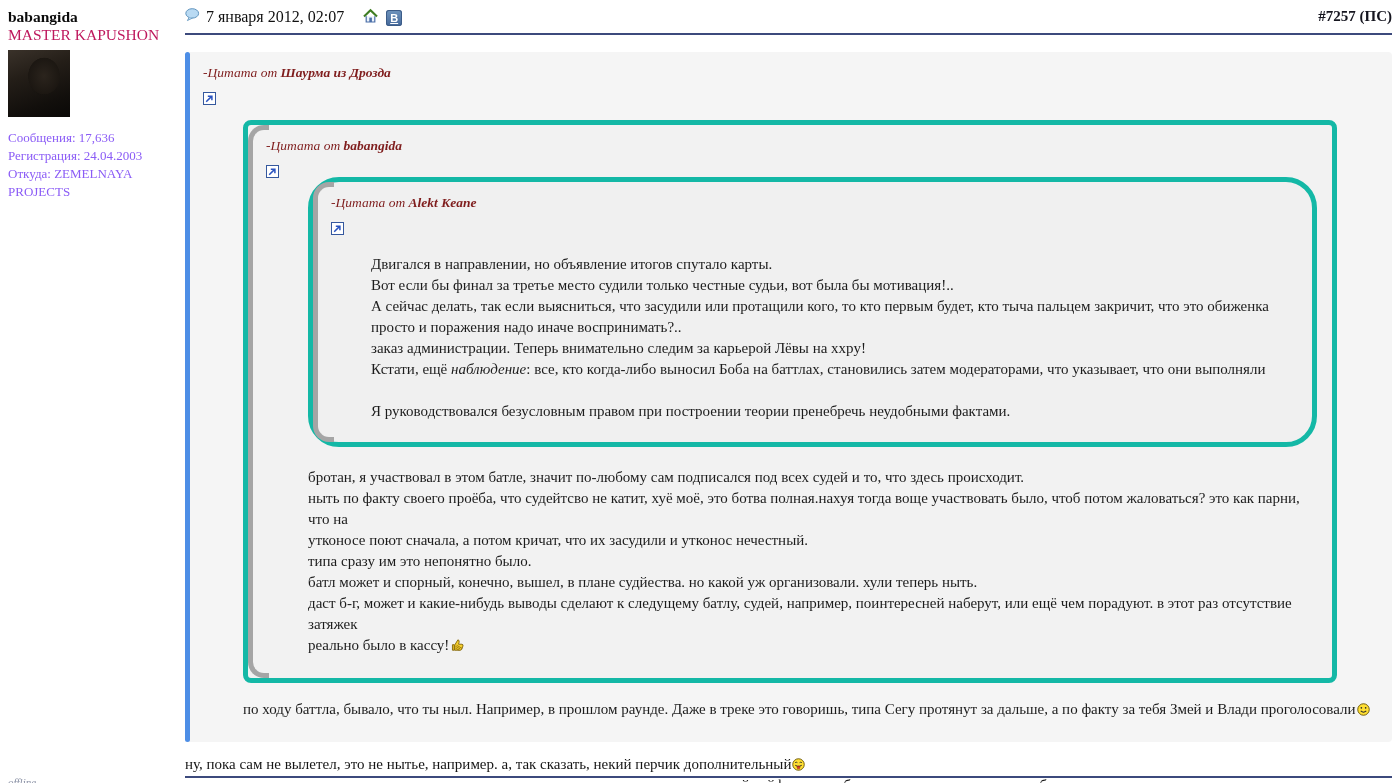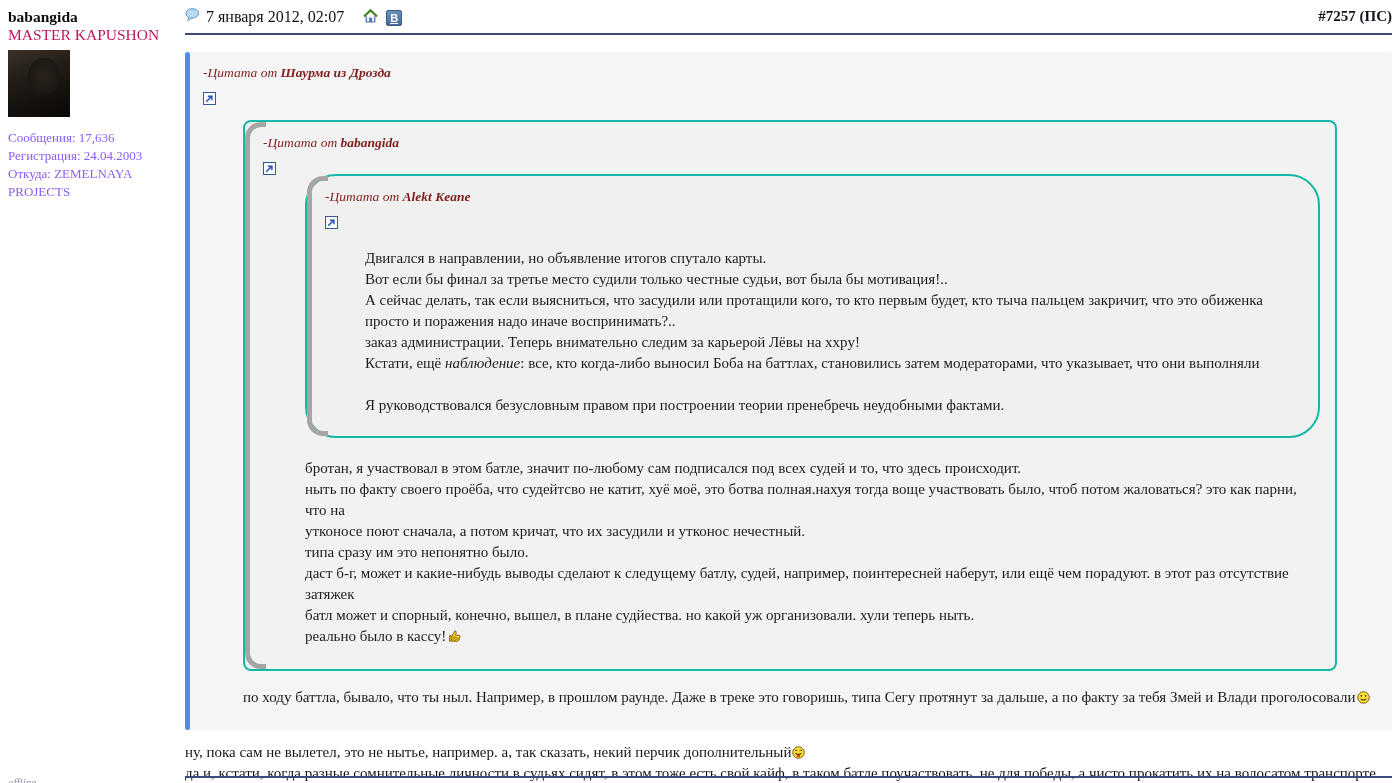--- a/index.html
+++ b/index.html
@@ -33,21 +33,21 @@
     background:linear-gradient(#6f94bd,#44689a);color:#fff;font-family:"Liberation Sans",sans-serif;
     font-size:11px;font-weight:bold;box-shadow:inset 0 0 0 1px #3c5c88;
   }
   
   .quote1{
     position:relative;margin-top:17px;background:#f5f5f5;border-radius:4px;
     padding:13px 0 20px 0;
   }
   .quote1::before{content:"";position:absolute;left:0;top:0;bottom:0;width:5px;background:#4d8ee6;border-radius:3px;}
   .quote-box{
-    position:relative;background:#f2f2f2;border:2px solid #14b8a6;border-radius:8px;
+    position:relative;background:#f2f2f2;border:5px solid #14b8a6;border-radius:8px;
     padding:13px 0 20px 0;
   }
   .quote-box::before{
     content:"";position:absolute;left:0;top:0;bottom:0;width:16px;
     border-left:5px solid #a5a5a5;border-top:5px solid #a5a5a5;border-bottom:5px solid #a5a5a5;
     border-top-left-radius:16px;border-bottom-left-radius:16px;
   }
   .quote-box.level3{background:#f0f0f0;}
   .q-head{margin-left:18px;font-size:13.5px;line-height:15px;color:#7f1d1d;font-style:italic;}
   .q-head b{font-weight:bold;}
@@ -146,22 +146,22 @@
           <div class="blank-line"></div>
           <div>Я руководствовался безусловным правом при построении теории пренебречь неудобными фактами.</div>
         </div>
       </div>
 
       <div class="q-body">
         <div>бротан, я участвовал в этом батле, значит по-любому сам подписался под всех судей и то, что здесь происходит.</div>
         <div>ныть по факту своего проёба, что судейтсво не катит, хуё моё, это ботва полная.нахуя тогда воще участвовать было, чтоб потом жаловаться? это как парни, что на</div>
         <div>утконосе поют сначала, а потом кричат, что их засудили и утконос нечестный.</div>
         <div>типа сразу им это непонятно было.</div>
+        <div>батл может и спорный, конечно, вышел, в плане судйества. но какой уж организовали. хули теперь ныть.</div>
         <div>даст б-г, может и какие-нибудь выводы сделают к следущему батлу, судей, например, поинтересней наберут, или ещё чем порадуют. в этот раз отсутствие затяжек</div>
-        <div>батл может и спорный, конечно, вышел, в плане судйества. но какой уж организовали. хули теперь ныть.</div>
         <div><span>реально было в кассу!</span><span class="smiley"><svg width="15" height="15" viewBox="0 0 16 16">
                 <path fill="#f6cf2e" stroke="#7a5c00" stroke-width="0.9" d="M2.6 8.2 h1.9 v5.9 h-1.9 z"></path>
                 <path fill="#f6cf2e" stroke="#7a5c00" stroke-width="0.9" d="M5 8.6 L8.4 3 q1.9 0.3 1.3 2.7 l-0.6 2 h3.7 q1.6 0.4 1 1.9 l-1.3 3.5 q-0.4 1 -1.6 1 H5 z"></path>
                 <path stroke="#7a5c00" stroke-width="0.7" fill="none" d="M6 10 l5 2.8 M6 12 l4 2.2 M7 8.8 l6 3.4"></path>
               </svg></span></div>
       </div>
     </div>
 
     <div class="q-body">
       <span>по ходу баттла, бывало, что ты ныл. Например, в прошлом раунде. Даже в треке это говоришь, типа Сегу протянут за дальше, а по факту за тебя Змей и Влади проголосовали</span><span class="smiley"><svg width="13" height="13" viewBox="0 0 14 14">

